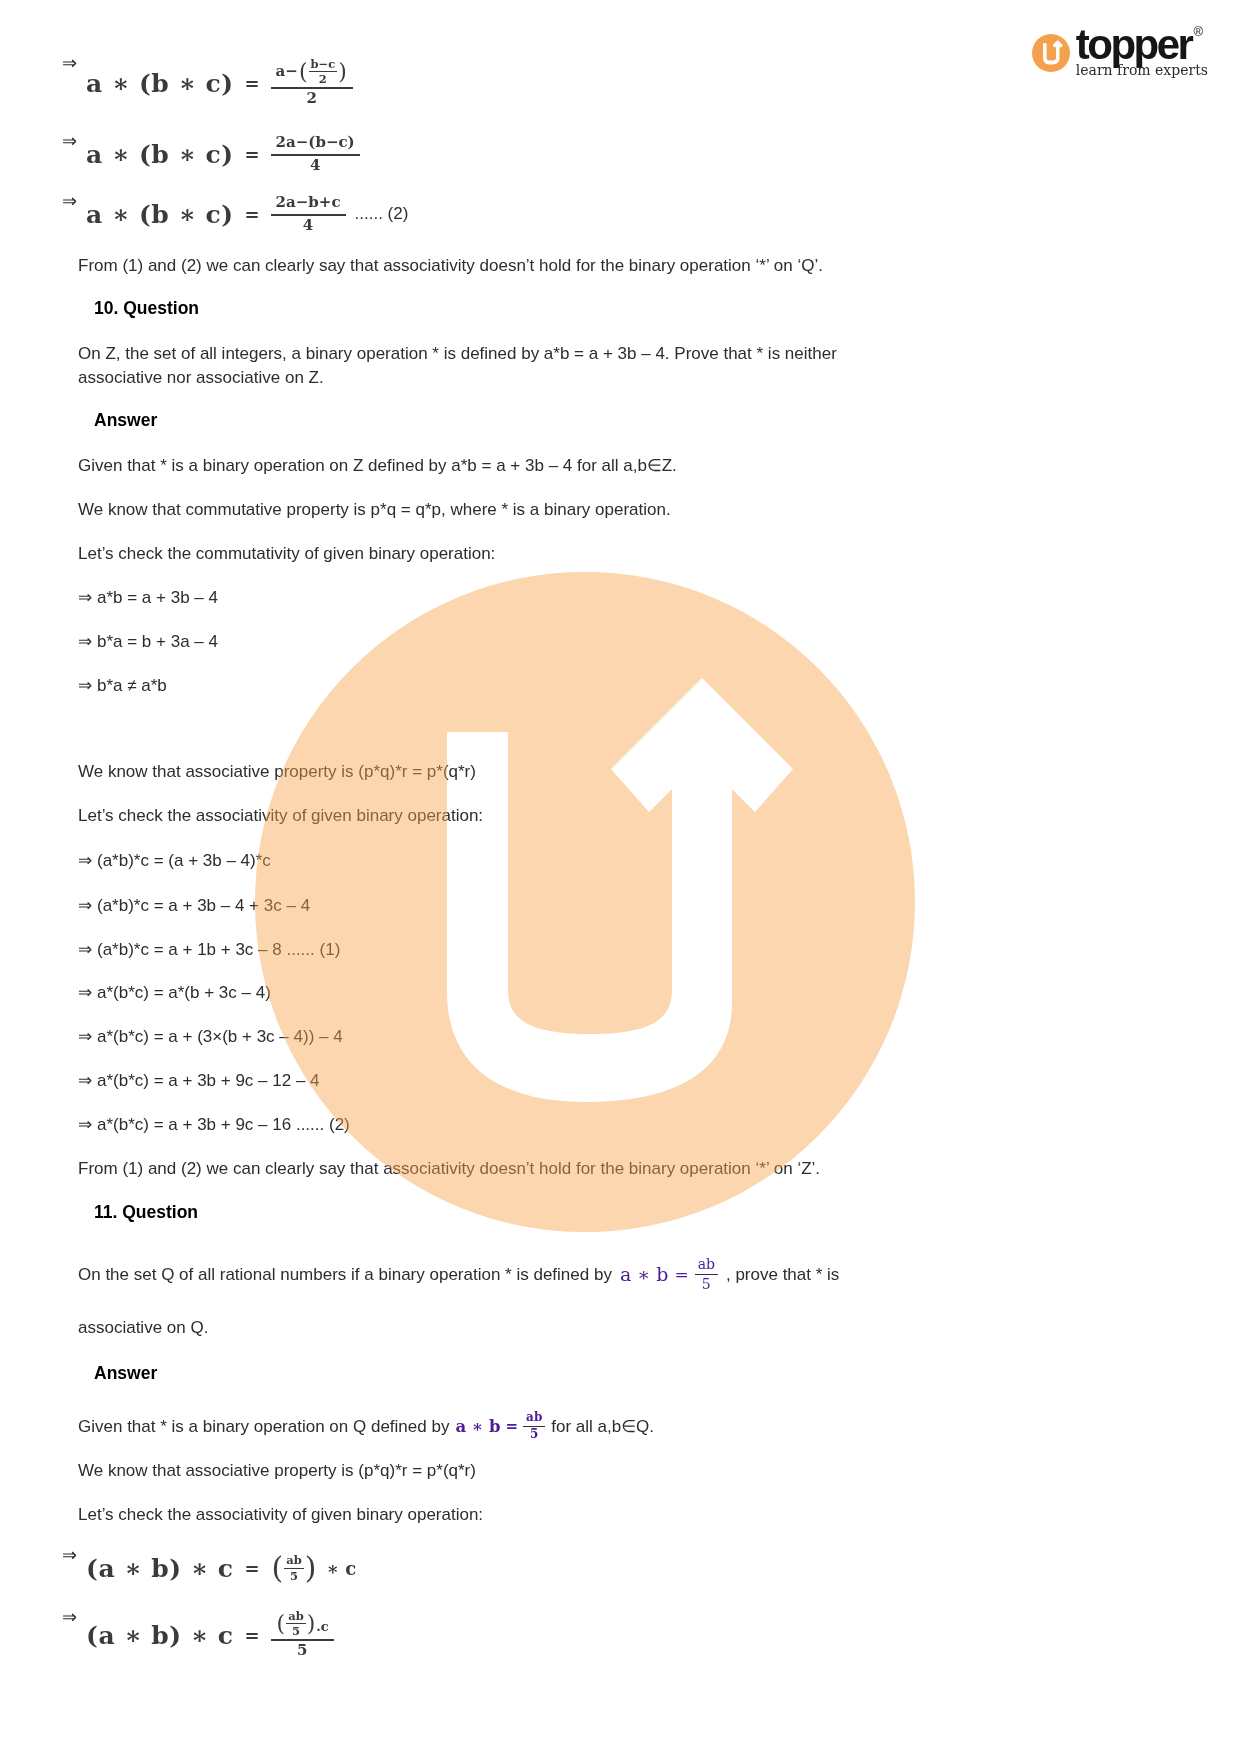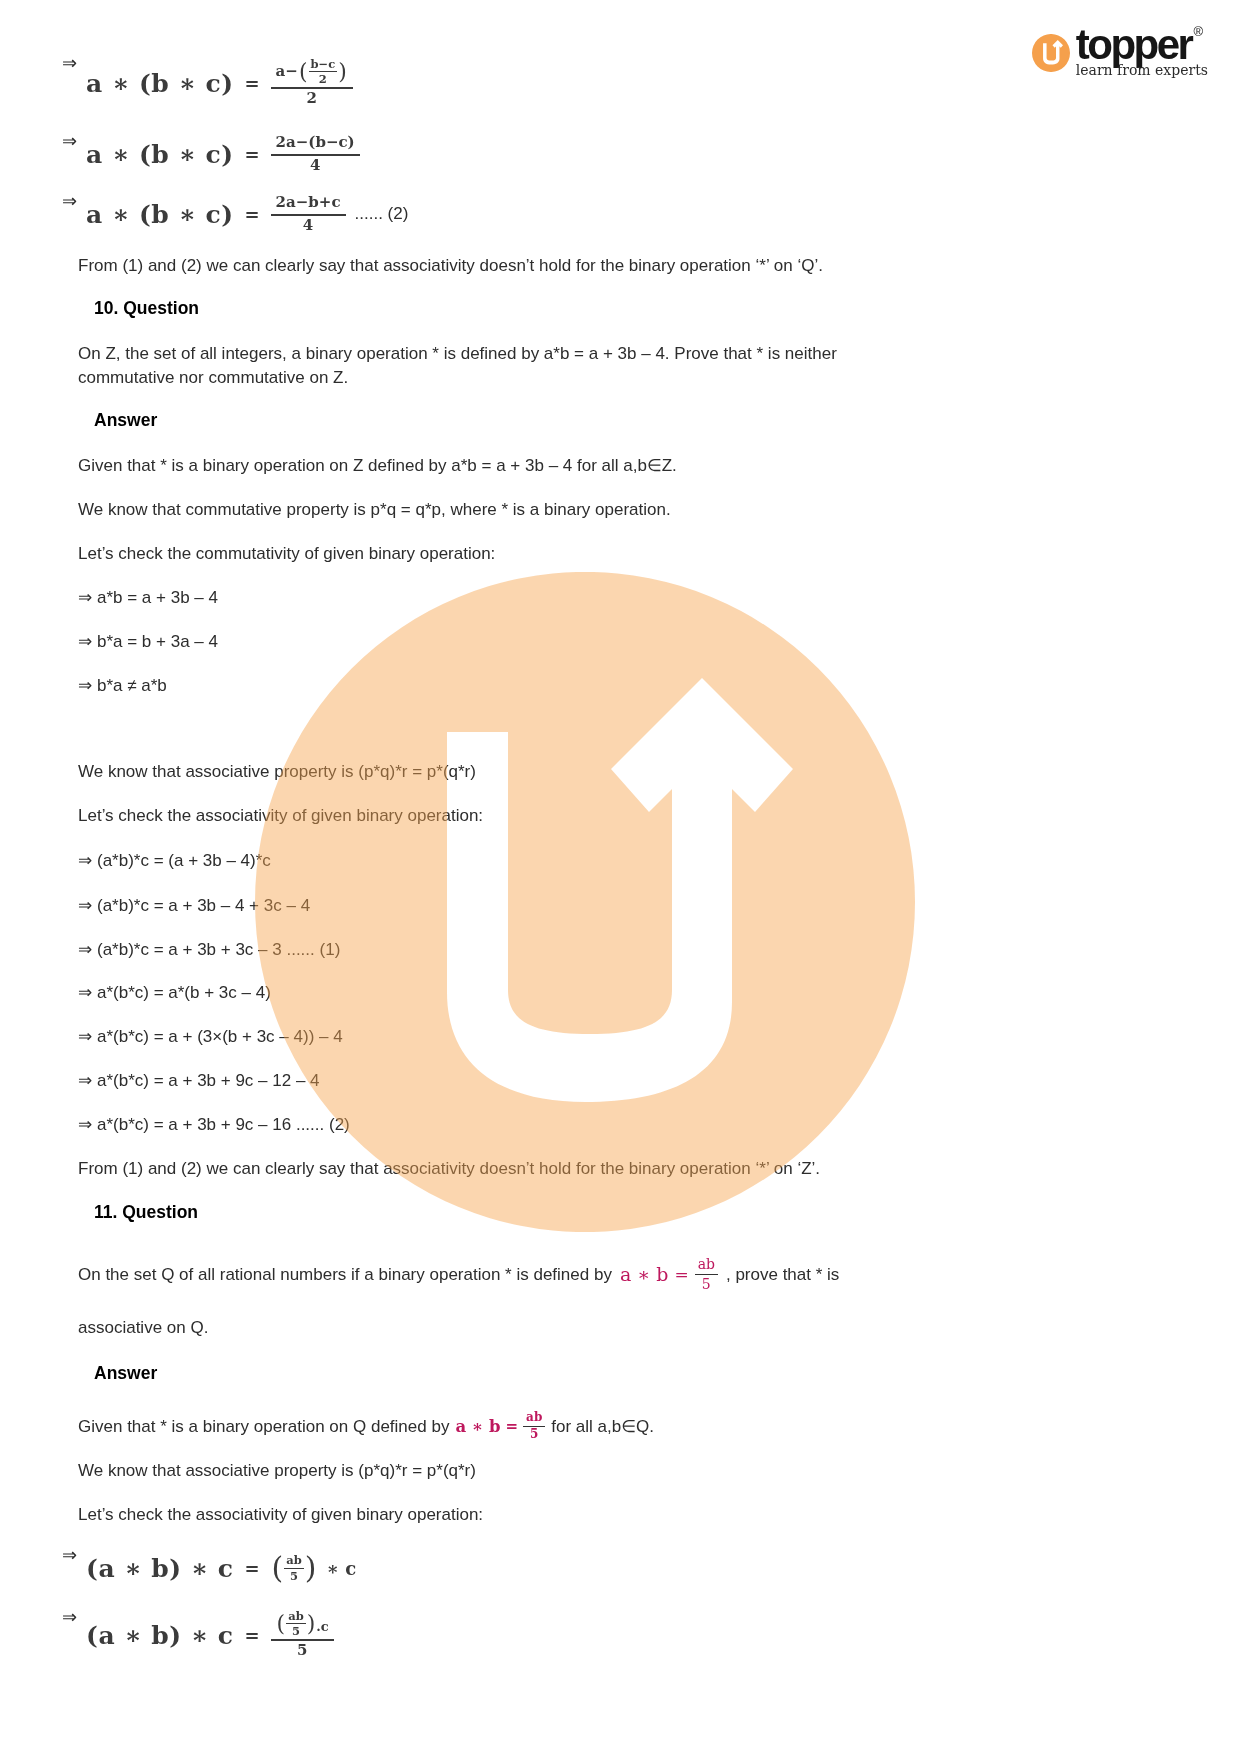--- a/index.html
+++ b/index.html
@@ -33,21 +33,21 @@
   .vfrac.tiny{font-size:11.5px;line-height:1.05;}
   .vfrac.tiny .fnum{border-bottom:1.5px solid #3b3b3b;padding:0 2px 1px;}
   .bp{font-weight:400;font-size:30px;line-height:0.8;margin:0 1px;}
   .bp.small{font-size:22px;line-height:0.8;}
   .msuffix{font-family:"Liberation Sans",sans-serif;font-weight:400;color:#2d2d2d;
            font-size:17px;margin-left:9px;white-space:pre;}
   .msuffix.serif{font-family:"DejaVu Serif",serif;font-weight:700;color:#3b3b3b;font-size:18px;}
   .dotc{font-size:13px;font-weight:700;align-self:flex-end;padding-bottom:3px;}
 
   
-  .imath{display:inline-flex;align-items:center;gap:6px;font-family:"DejaVu Serif",serif;color:#be185d;margin:0 8px;}
+  .imath{display:inline-flex;align-items:center;gap:6px;font-family:"DejaVu Serif",serif;color:#4c1d95;margin:0 8px;}
   .imath .ilhs{font-size:19px;white-space:pre;}
   .imath .ieq{font-size:17px;}
   .imath .vfrac{font-size:14px;}
   .imath .vfrac .fnum{border-bottom:1.5px solid #333;padding:0 3px 1px;}
   .imath.small{gap:5px;font-weight:700;margin:0 6px;}
   .imath.small .ilhs{font-size:16.5px;}
   .imath.small .ieq{font-size:15px;}
   .imath.small .vfrac{font-size:12px;}
 
   
@@ -115,33 +115,33 @@
           <span>2a−b+c</span>
         </span>
       <span class="fden">4</span>
     </span>
     <span class="msuffix">...... (2)</span>
   </div>
 
   <div class="line" style="top:253px">From (1) and (2) we can clearly say that associativity doesn’t hold for the binary operation ‘*’ on ‘Q’.</div>
   <div class="line h" style="top:296px">10. Question</div>
   <div class="line" style="top:341px">On Z, the set of all integers, a binary operation * is defined by a*b = a + 3b – 4. Prove that * is neither</div>
-  <div class="line" style="top:365px">commutative nor commutative on Z.</div>
+  <div class="line" style="top:365px">associative nor associative on Z.</div>
   <div class="line h" style="top:408px">Answer</div>
   <div class="line" style="top:453px">Given that * is a binary operation on Z defined by a*b = a + 3b – 4 for all a,b∈Z.</div>
   <div class="line" style="top:497px">We know that commutative property is p*q = q*p, where * is a binary operation.</div>
   <div class="line" style="top:541px">Let’s check the commutativity of given binary operation:</div>
   <div class="line" style="top:585px">⇒ a*b = a + 3b – 4</div>
   <div class="line" style="top:629px">⇒ b*a = b + 3a – 4</div>
   <div class="line" style="top:673px">⇒ b*a ≠ a*b</div>
   <div class="line" style="top:759px">We know that associative property is (p*q)*r = p*(q*r)</div>
   <div class="line" style="top:803px">Let’s check the associativity of given binary operation:</div>
   <div class="line" style="top:848px">⇒ (a*b)*c = (a + 3b – 4)*c</div>
   <div class="line" style="top:893px">⇒ (a*b)*c = a + 3b – 4 + 3c – 4</div>
-  <div class="line" style="top:937px">⇒ (a*b)*c = a + 3b + 3c – 3 ...... (1)</div>
+  <div class="line" style="top:937px">⇒ (a*b)*c = a + 1b + 3c – 8 ...... (1)</div>
   <div class="line" style="top:980px">⇒ a*(b*c) = a*(b + 3c – 4)</div>
   <div class="line" style="top:1024px">⇒ a*(b*c) = a + (3×(b + 3c – 4)) – 4</div>
   <div class="line" style="top:1068px">⇒ a*(b*c) = a + 3b + 9c – 12 – 4</div>
   <div class="line" style="top:1112px">⇒ a*(b*c) = a + 3b + 9c – 16 ...... (2)</div>
   <div class="line" style="top:1156px">From (1) and (2) we can clearly say that associativity doesn’t hold for the binary operation ‘*’ on ‘Z’.</div>
   <div class="line h" style="top:1200px">11. Question</div>
 
   <div class="line tallline" style="top:1248px;height:52px">
     <span>On the set Q of all rational numbers if a binary operation * is defined by</span>
     <span class="imath">

